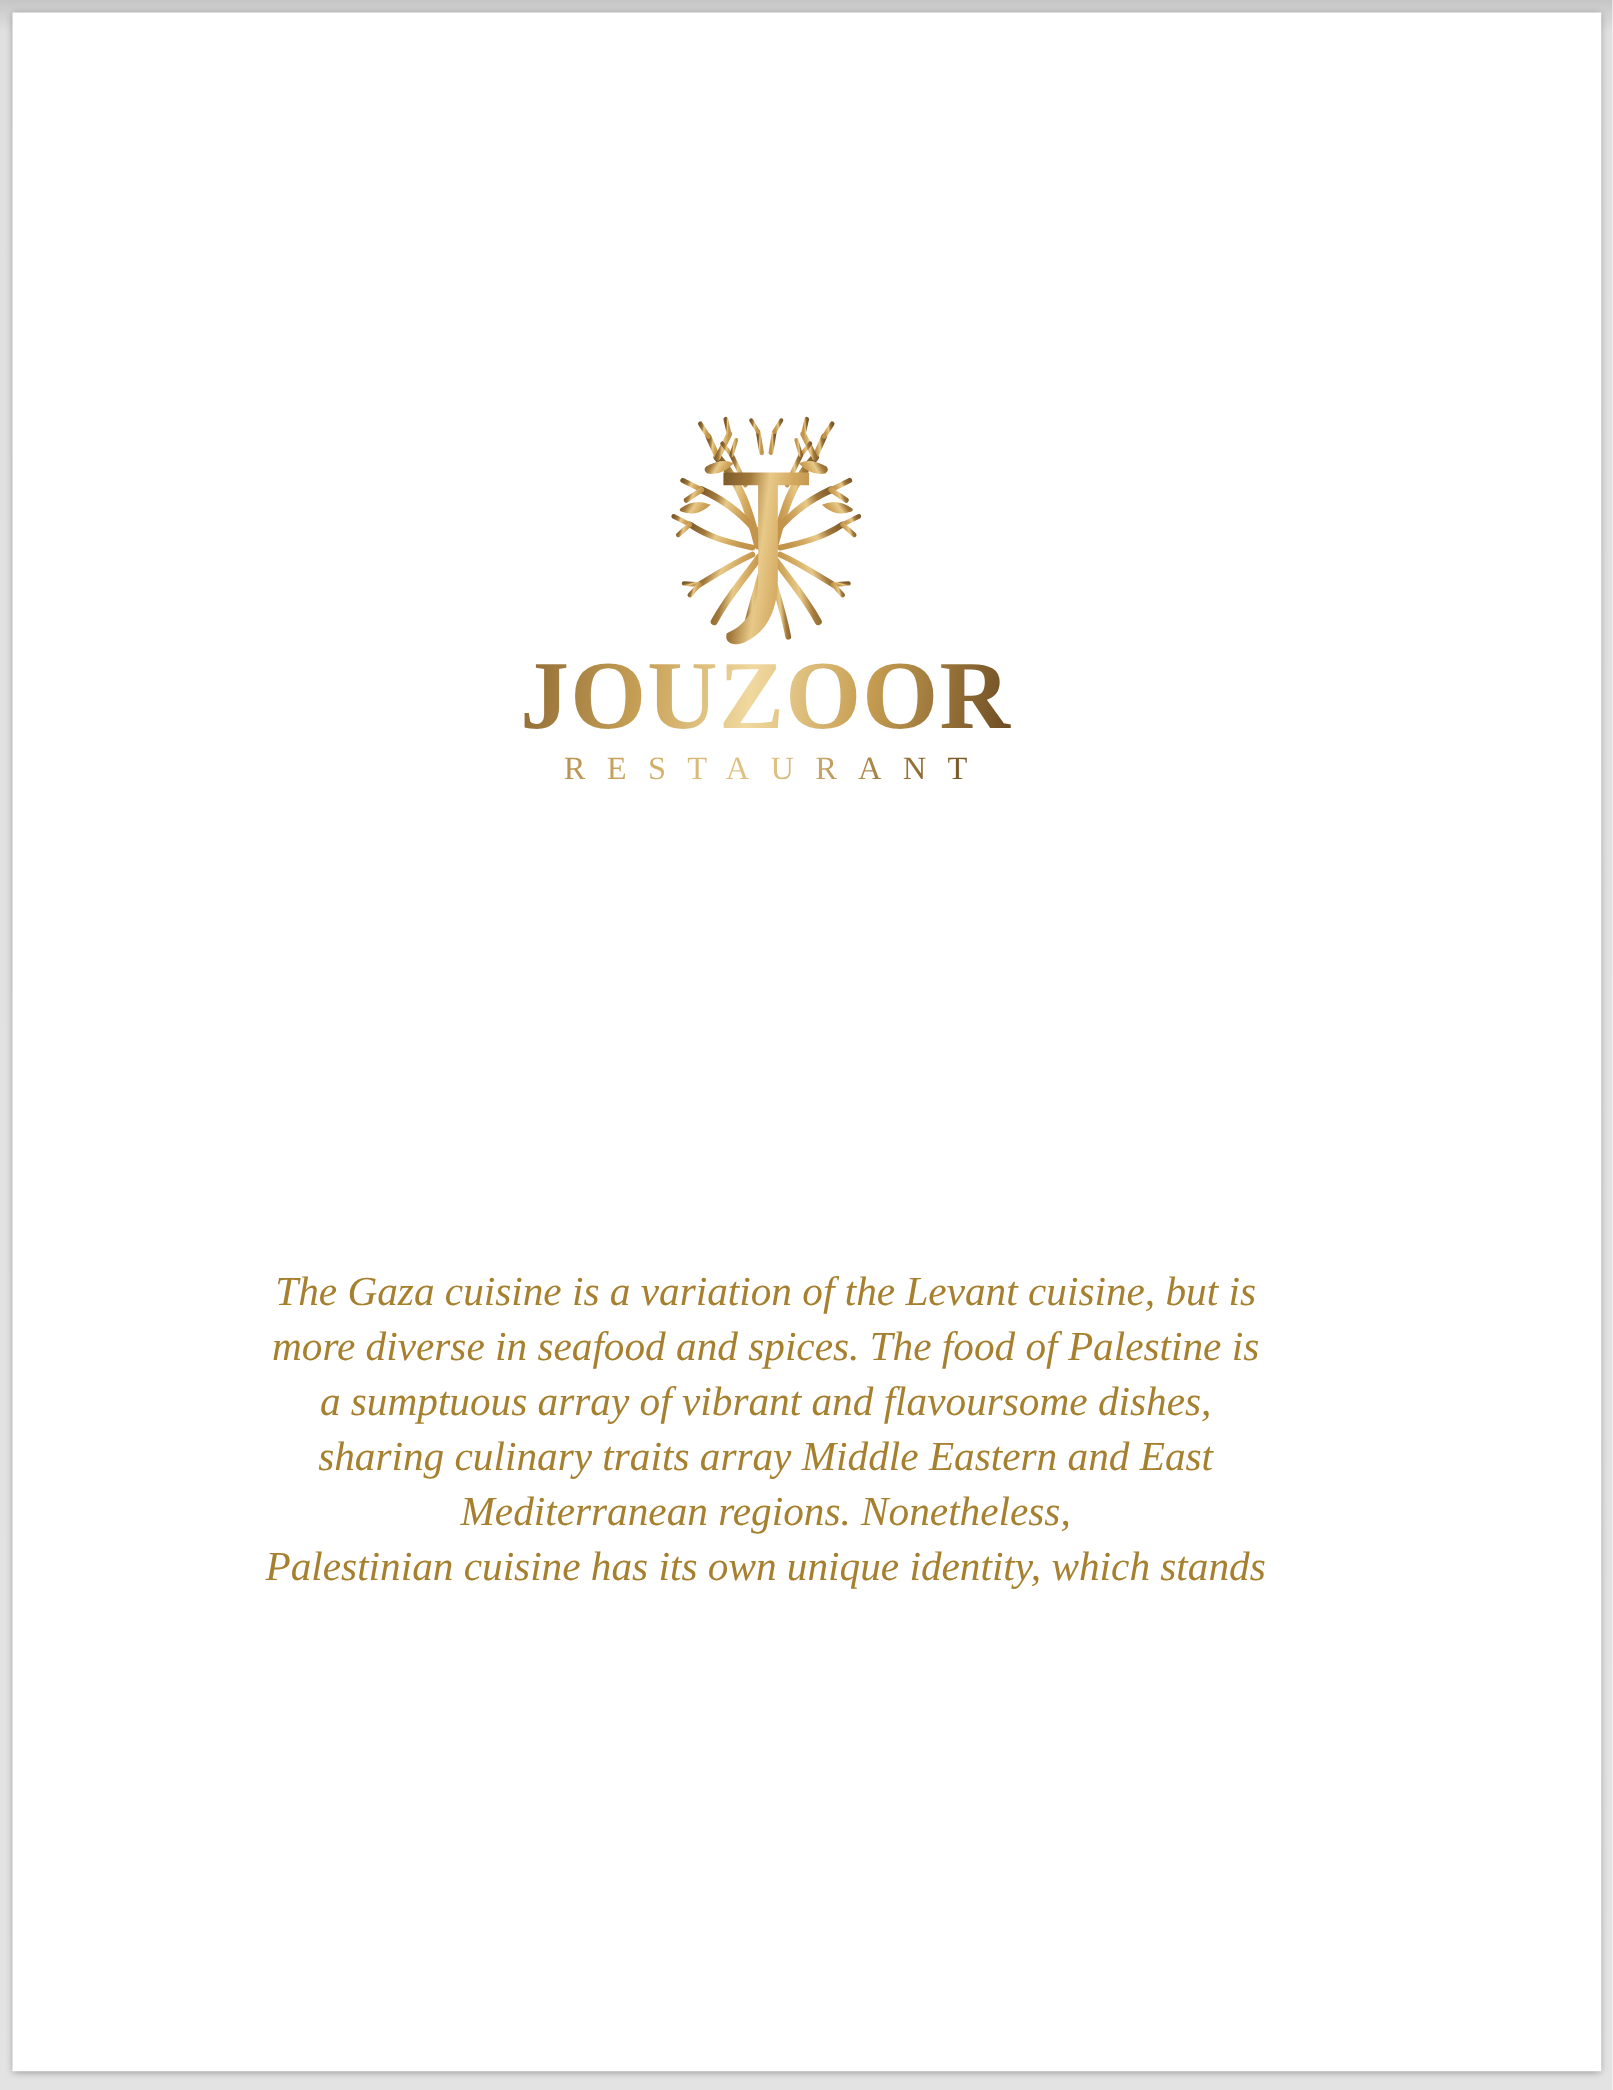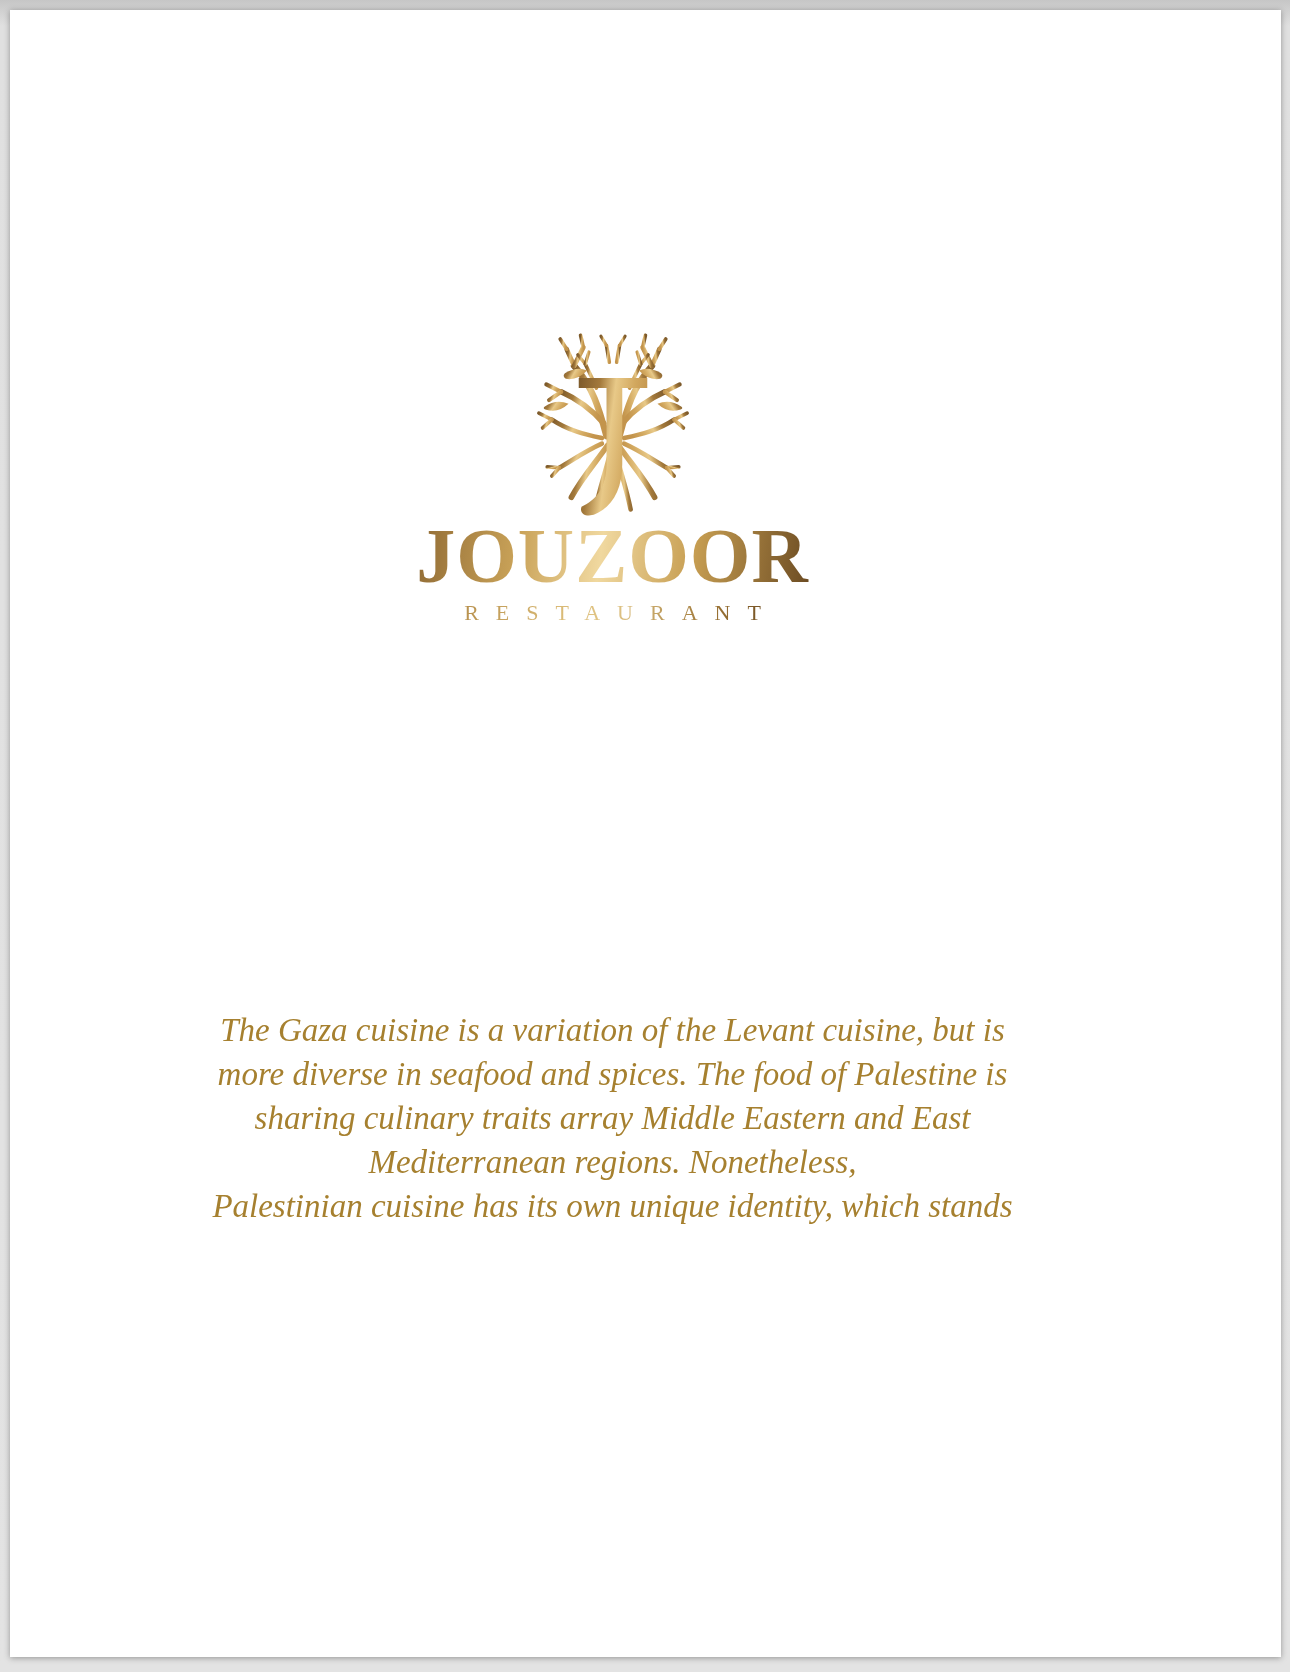--- a/index.html
+++ b/index.html
@@ -35,21 +35,21 @@
     font-family:"Liberation Serif", serif;
     background: linear-gradient(98deg,#8f6a34 0%,#c9a258 26%,#f0d89f 47%,#c79e52 70%,#6b4b22 100%);
     -webkit-background-clip:text; background-clip:text;
     color:transparent; -webkit-text-fill-color:transparent;
     display:inline-block;
   }
   .brand-row, .subtitle-row, .intro { width:100%; }
   .subtitle {
     display:inline-block;
     margin-top:7px;
-    font-size:22px;
+    font-size:26px;
     line-height:1;
     letter-spacing:17px;
     padding-left:17px;            
     font-family:"Liberation Serif", serif;
     background: linear-gradient(96deg,#b28a48 0%,#d8b873 32%,#e2c789 50%,#9c7435 80%,#6b4b22 100%);
     -webkit-background-clip:text; background-clip:text;
     color:transparent; -webkit-text-fill-color:transparent;
   }
   .intro {
     margin-top:384px;
@@ -147,19 +147,20 @@
       <h1 class="brand">JOUZOOR</h1>
     </div>
 
     <div class="subtitle-row">
       <div class="subtitle">RESTAURANT</div>
     </div>
 
     <div class="intro">
       <div>The Gaza cuisine is a variation of the Levant cuisine, but is</div>
       <div>more diverse in seafood and spices. The food of Palestine is</div>
+      <div>a sumptuous array of vibrant and flavoursome dishes,</div>
       <div>sharing culinary traits array Middle Eastern and East</div>
       <div>Mediterranean regions. Nonetheless,</div>
       <div>Palestinian cuisine has its own unique identity, which stands</div>
     </div>
 
   </div>
 </div>
 
 </body></html>

